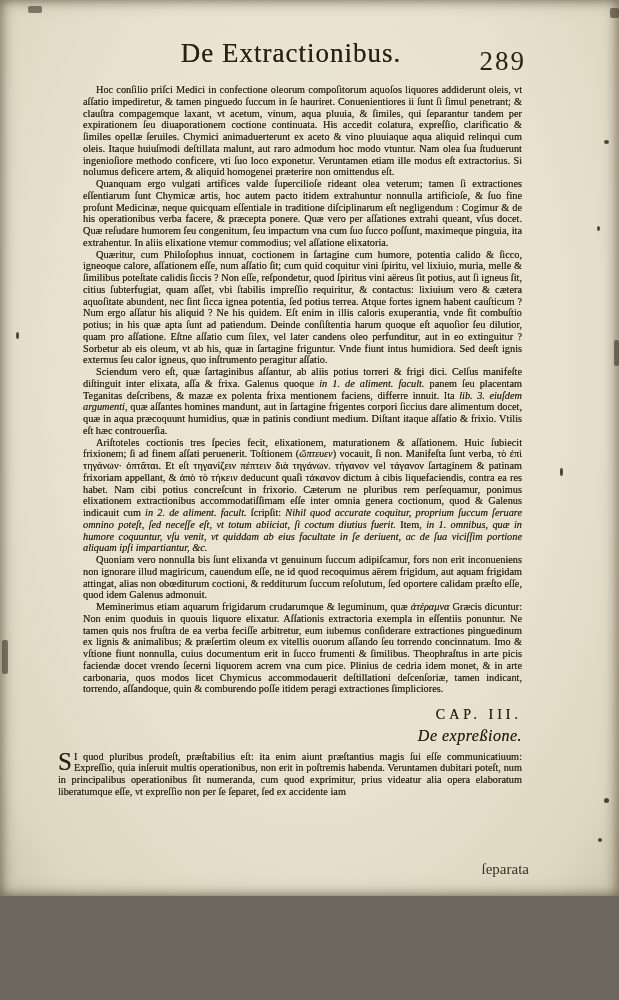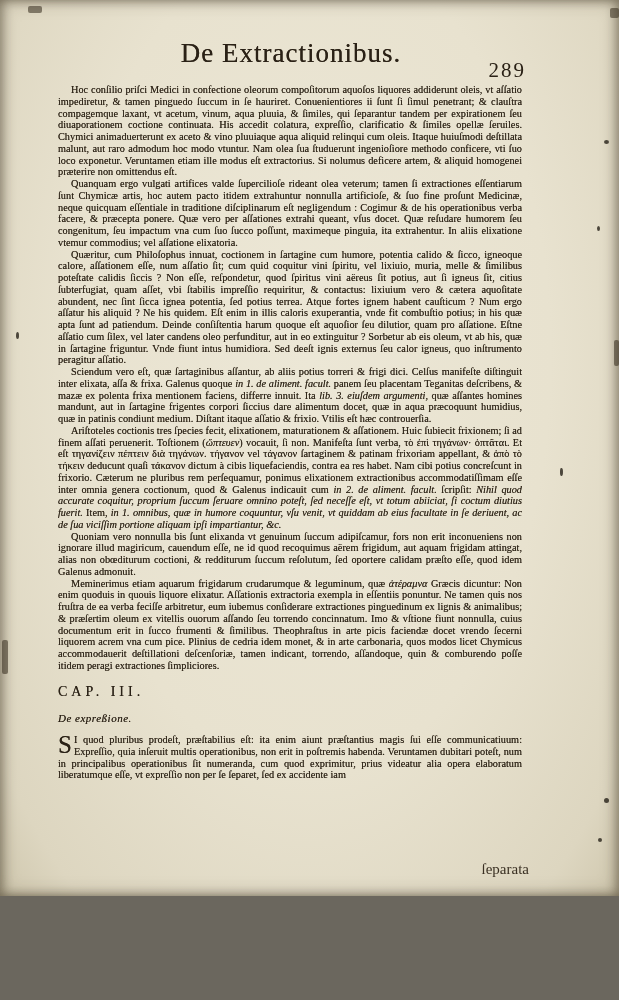--- a/index.html
+++ b/index.html
@@ -17,49 +17,49 @@
   #header{
     position:absolute;top:38px;left:60px;width:462px;height:34px;
   }
   #page-title{
     display:block;text-align:center;
     font-size:27px;letter-spacing:1px;
     color:#2a2116;
     text-shadow:0 0 .5px rgba(40,30,15,.8);
   }
   #page-number{
-    position:absolute;right:-4px;top:20px;
-    font-size:21px;letter-spacing:2px;color:#2a2116;
+    position:absolute;right:-4px;top:8px;
+    font-size:27px;letter-spacing:2px;color:#2a2116;
   }
   #body-text{
     position:absolute;top:84px;left:58px;width:464px;
     font-size:10.3px;line-height:11.75px;
     text-align:justify;
     text-shadow:0 0 .4px rgba(45,35,20,.75);
   }
   .para{margin:0;}
-  .para.indent{text-indent:13px;}
+  .para.indent{text-indent:13px;margin-left:25px;}
   .it{font-style:italic;}
   .dropcap{
     float:left;
     font-size:25px;line-height:21px;
     padding:0 2px 0 0;
     color:#2a2116;
   }
   #chapter{
-    text-align:left;
+    text-align:right;
     margin-top:14px;
   }
   #chapter-heading{
     font-size:14px;letter-spacing:4px;
     color:#2a2116;
   }
   #chapter-subtitle{
-    font-style:italic;font-size:11px;letter-spacing:.5px;
-    margin-top:16px;margin-bottom:9px;
+    font-style:italic;font-size:16px;letter-spacing:.5px;
+    margin-top:9px;margin-bottom:9px;
     color:#2a2116;
   }
   #catchword{
     position:absolute;right:90px;bottom:18px;
     font-size:15px;color:#3a3023;
   }
   .speck{position:absolute;background:#262018;border-radius:50%;opacity:.8;}
   .smudge{position:absolute;background:#33291c;opacity:.55;border-radius:2px;}
 </style>
 </head>

